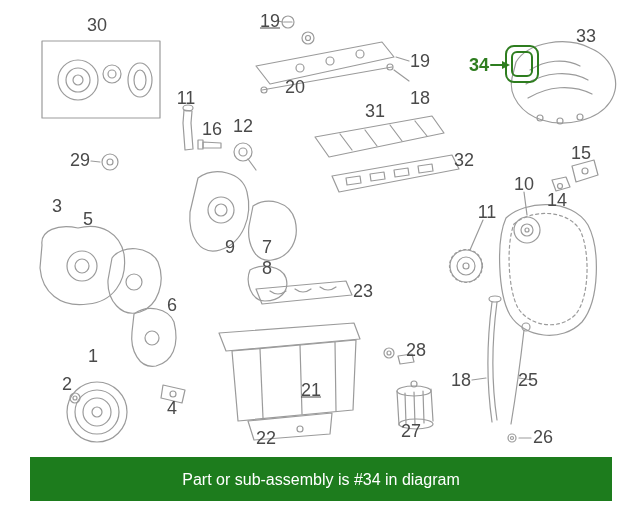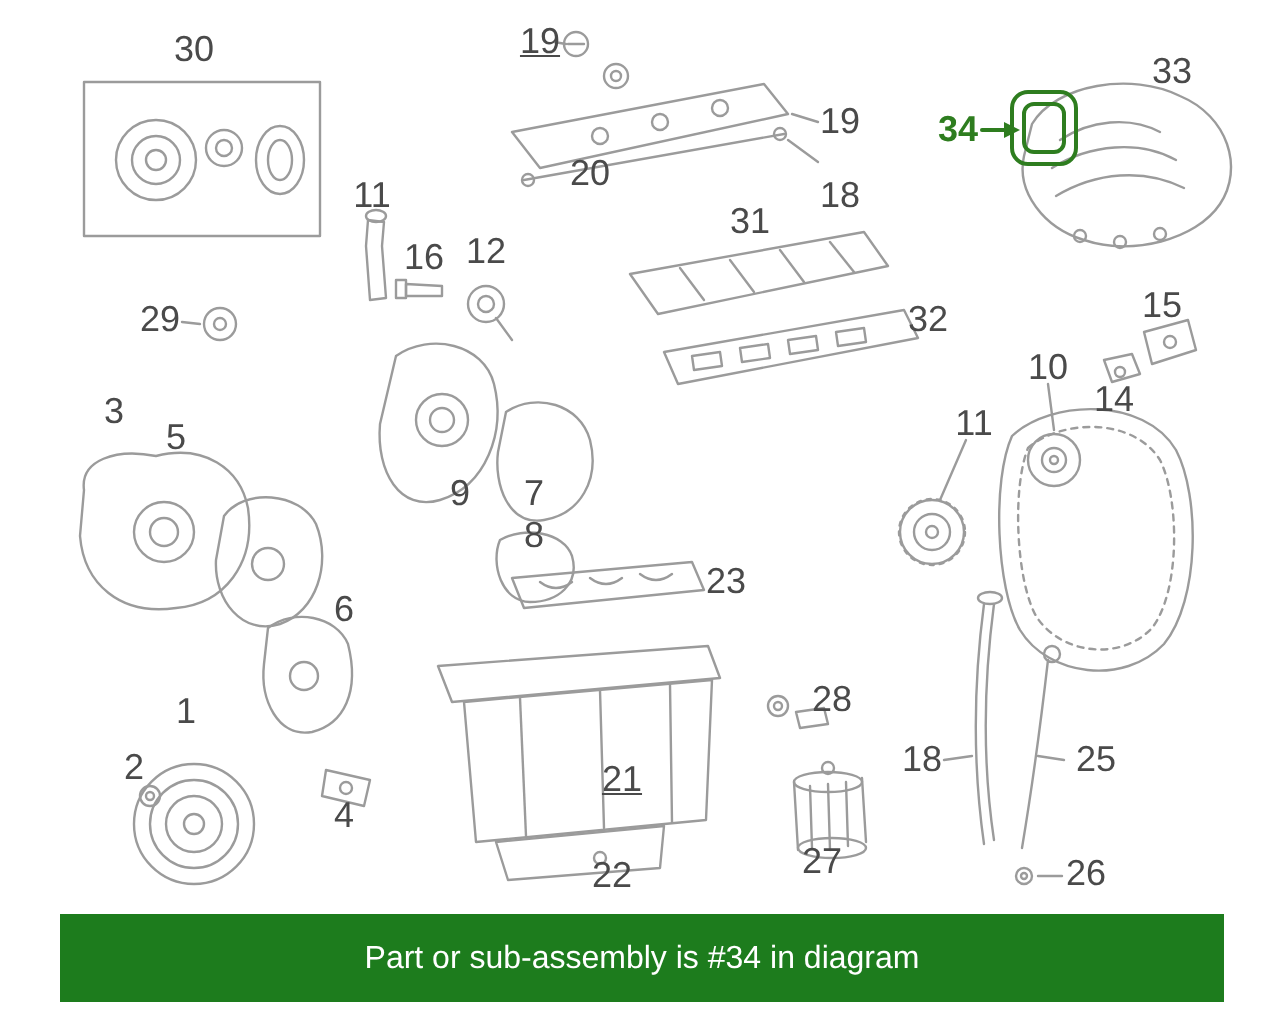--- a/index.html
+++ b/index.html
@@ -283,24 +283,24 @@
       <div class="part-label" style="left: 230px; top: 247px;">9</div>
       <div class="part-label" style="left: 267px; top: 247px;">7</div>
       <div class="part-label" style="left: 267px; top: 268px;">8</div>
       <div class="part-label" style="left: 363px; top: 291px;">23</div>
       <div class="part-label" style="left: 172px; top: 305px;">6</div>
       <div class="part-label" style="left: 416px; top: 350px;">28</div>
       <div class="part-label" style="left: 93px; top: 356px;">1</div>
       <div class="part-label" style="left: 311px; top: 390px; text-decoration: underline;">21</div>
       <div class="part-label" style="left: 67px; top: 384px;">2</div>
       <div class="part-label" style="left: 461px; top: 380px;">18</div>
-      <div class="part-label" style="left: 548px; top: 380px;">25</div>
+      <div class="part-label" style="left: 528px; top: 380px;">25</div>
       <div class="part-label" style="left: 172px; top: 408px;">4</div>
       <div class="part-label" style="left: 411px; top: 431px;">27</div>
-      <div class="part-label" style="left: 266px; top: 438px; margin-left: 40px;">22</div>
+      <div class="part-label" style="left: 266px; top: 438px;">22</div>
       <div class="part-label" style="left: 543px; top: 437px;">26</div>
     </div>
 
   <div class="banner">
     <div>Part or sub-assembly is #34 in diagram</div>
   </div>
 
 </div>
 
 </body></html>

